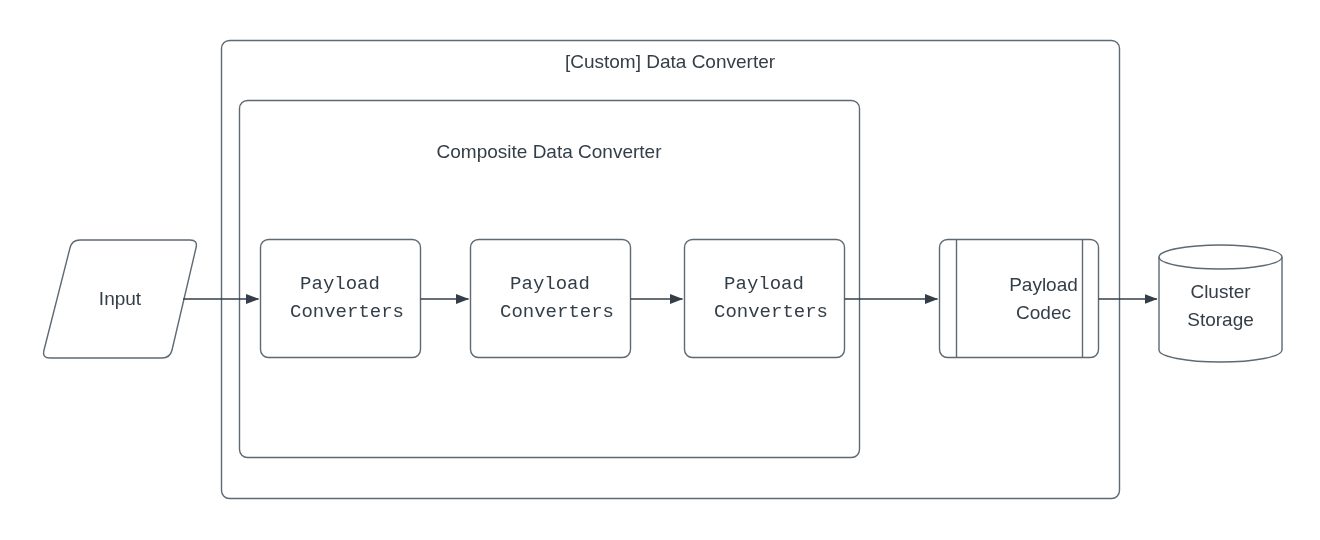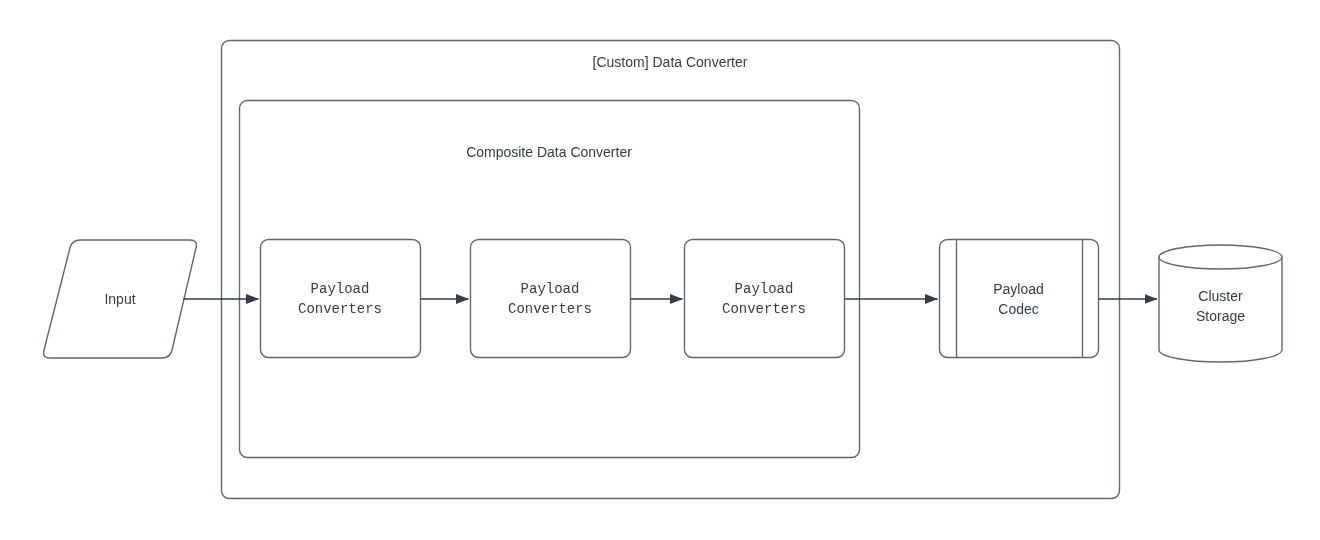--- a/index.html
+++ b/index.html
@@ -22,33 +22,33 @@
     top: 0;
     width: 1320px;
     height: 540px;
   }
   .label {
     position: absolute;
     display: flex;
     align-items: center;
     justify-content: center;
     text-align: center;
-    font-size: 14px;
+    font-size: 19px;
     line-height: 1.45;
     color: #333e48;
     pointer-events: none;
   }
   .label .inner { display: inline-block; }
   .lbl-custom-title   { left: 221px; top: 51px;  width: 898px; height: 22px; }
   .lbl-composite-title{ left: 239px; top: 141px; width: 620px; height: 22px; }
   .lbl-input          { left: 57px;  top: 240px; width: 126px; height: 118px; }
   .lbl-pc1            { left: 260px; top: 240px; width: 160px; height: 118px; }
   .lbl-pc2            { left: 470px; top: 240px; width: 160px; height: 118px; }
   .lbl-pc3            { left: 684px; top: 240px; width: 160px; height: 118px; }
-  .lbl-codec          { left: 939px; top: 240px; width: 159px; height: 118px; }
+  .lbl-codec          { left: 939px; top: 240px; width: 159px; height: 118px; padding-left: 25px; }
   .lbl-storage        { left: 1159px; top: 252px; width: 123px; height: 108px; }
   .w100 .inner { max-width: 100px; font-family: Liberation Mono, monospace; }
   .w80  .inner { max-width: 80px; }
   .w90  .inner { max-width: 90px; }
 </style>
 </head>
 <body>
 
 <div class="canvas">
 

